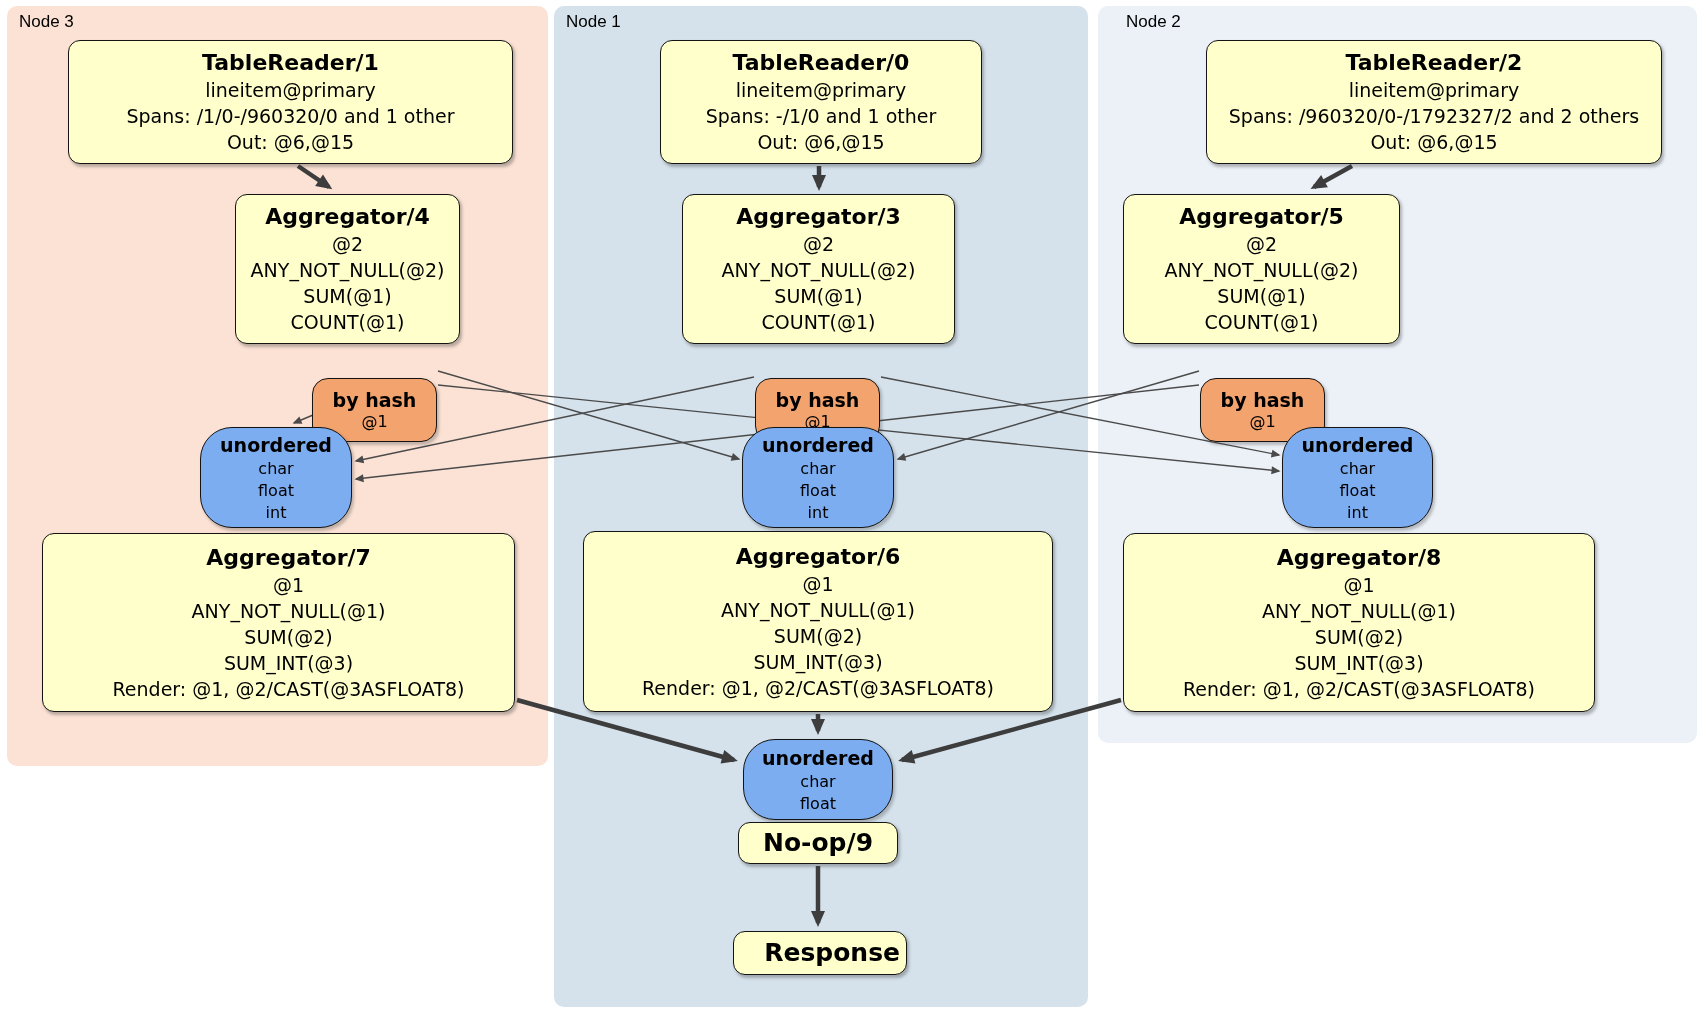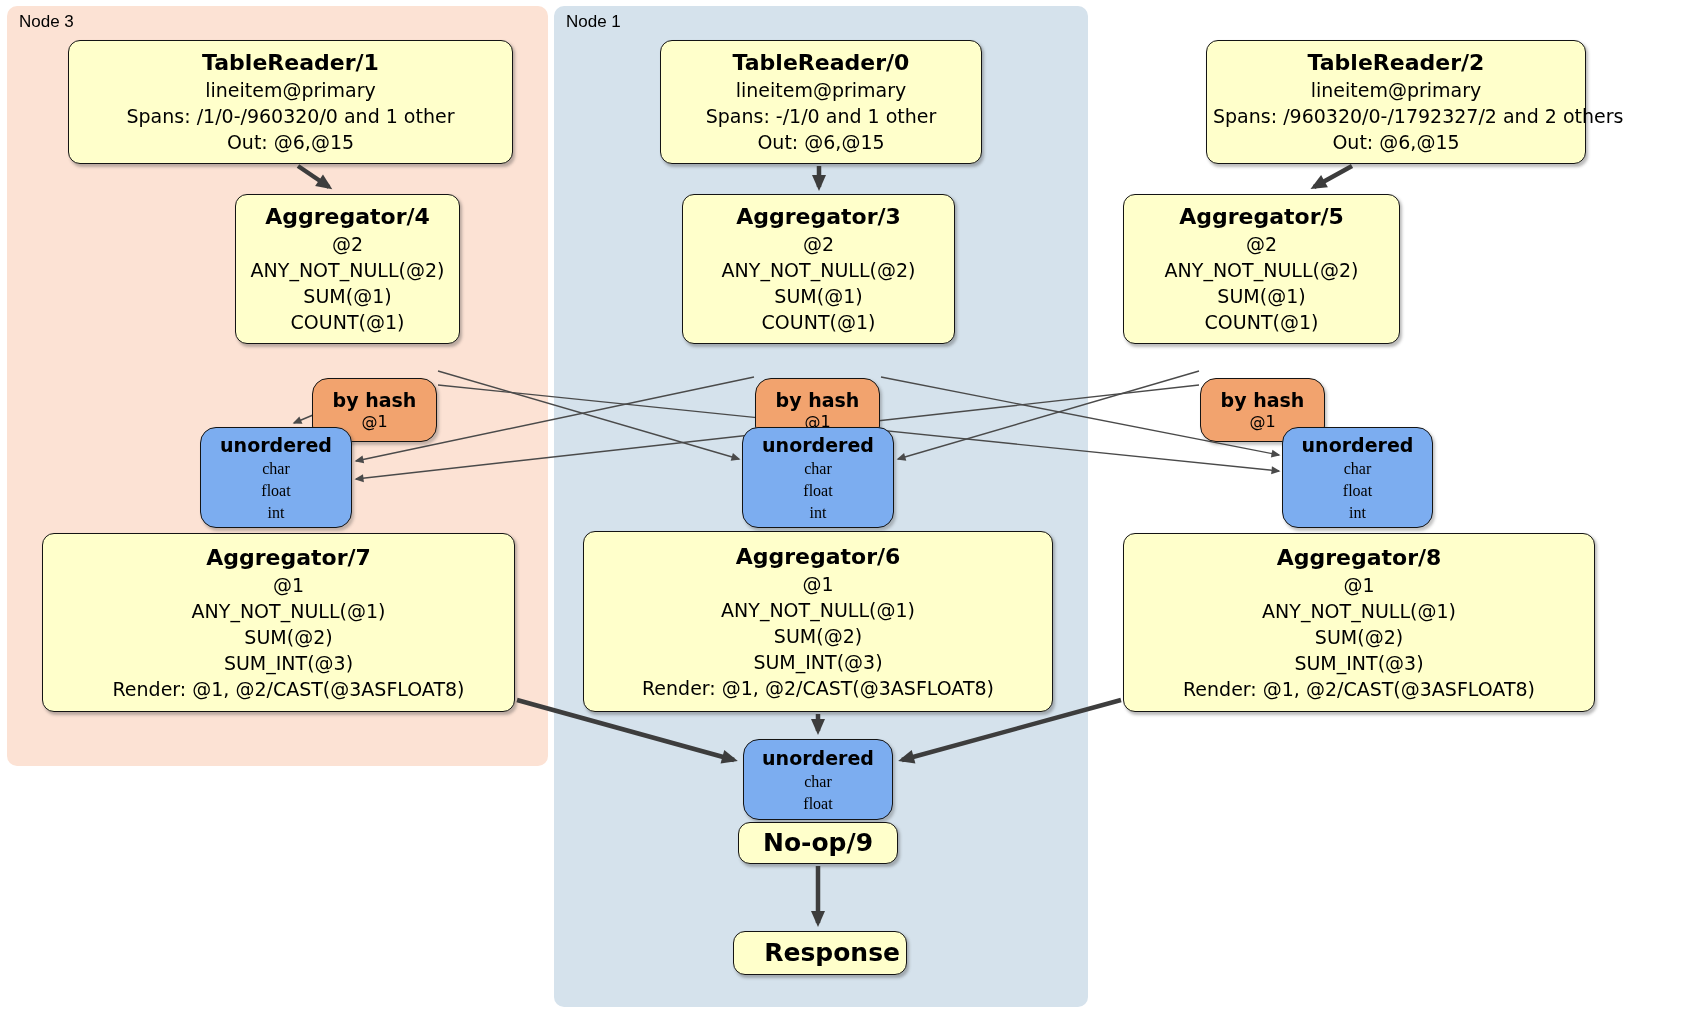--- a/index.html
+++ b/index.html
@@ -10,35 +10,38 @@
   #edges{position:absolute;left:0;top:0;}
   .gnode{position:absolute;background:#ffffcb;border:1.6px solid #141414;border-radius:12px;
         box-sizing:border-box;display:flex;flex-direction:column;justify-content:center;
         text-align:center;padding:4px 6px;box-shadow:2px 2.5px 3px rgba(60,60,60,.35);
         white-space:nowrap;}
   .gnode .title{font-weight:bold;font-size:22px;line-height:28px;color:#000;}
   .gnode .line{font-size:19px;line-height:26px;color:#000;}
   .hash{background:#f2a36e;border-radius:16px;box-shadow:2px 2.5px 3px rgba(60,60,60,.3);margin-top:44px;}
   .hash .title{font-size:19px;line-height:24px;}
   .hash .line{font-size:16px;line-height:20px;}
-  .sync{background:#7cadf0;border-radius:16px;box-shadow:2px 2.5px 3px rgba(60,60,60,.3);}
+  .sync{background:#7cadf0;border-radius:32px;box-shadow:2px 2.5px 3px rgba(60,60,60,.3);}
   .sync .title{font-size:19px;line-height:26px;}
-  .sync .line{font-size:16px;line-height:22px;font-family:Liberation Serif, serif;}
+  .sync .line{font-size:16px;line-height:22px;}
   .small .title{font-size:25px;line-height:32px;}
 </style>
 </head>
 <body>
 
 <div id="canvas">
 
   <div class="panel" style="left:7px;top:6px;width:541px;height:760px;background:#fce2d4;">
     <div class="panel-label">Node 3</div>
   </div>
   <div class="panel" style="left:554px;top:6px;width:534px;height:1001px;background:#d5e2ec;">
     <div class="panel-label">Node 1</div>
+  </div>
+  <div class="panel" style="left:1098px;top:6px;width:599px;height:737px;background:#ecf1f8;">
+    <div class="panel-label" style="left:28px;">Node 2</div>
   </div>
 
   <svg id="edges" width="1706" height="1016" viewBox="0 0 1706 1016">
     <defs>
       <marker id="ah-big" markerUnits="userSpaceOnUse" markerWidth="20" markerHeight="18" refX="13" refY="8" orient="auto">
         <path d="M1,1 L17,8 L1,15 Z" fill="#3d3d3d"></path>
       </marker>
       <marker id="ah-small" markerUnits="userSpaceOnUse" markerWidth="11" markerHeight="10" refX="8" refY="4.5" orient="auto">
         <path d="M0.5,0.5 L9.5,4.5 L0.5,8.5 Z" fill="#4a4a4a"></path>
       </marker>
@@ -72,21 +75,21 @@
     <div class="line">lineitem@primary</div>
     <div class="line">Spans: /1/0-/960320/0 and 1 other</div>
     <div class="line">Out: @6,@15</div>
   </div>
   <div class="gnode" style="left:660px;top:40px;width:322px;height:124px;">
     <div class="title">TableReader/0</div>
     <div class="line">lineitem@primary</div>
     <div class="line">Spans: -/1/0 and 1 other</div>
     <div class="line">Out: @6,@15</div>
   </div>
-  <div class="gnode" style="left:1206px;top:40px;width:380px;height:124px;">
+  <div class="gnode" style="left:1206px;top:40px;width:456px;height:124px;">
     <div class="title">TableReader/2</div>
     <div class="line">lineitem@primary</div>
     <div class="line">Spans: /960320/0-/1792327/2 and 2 others</div>
     <div class="line">Out: @6,@15</div>
   </div>
 
   <div class="gnode" style="left:235px;top:194px;width:225px;height:150px;">
     <div class="title">Aggregator/4</div>
     <div class="line">@2</div>
     <div class="line">ANY_NOT_NULL(@2)</div>

